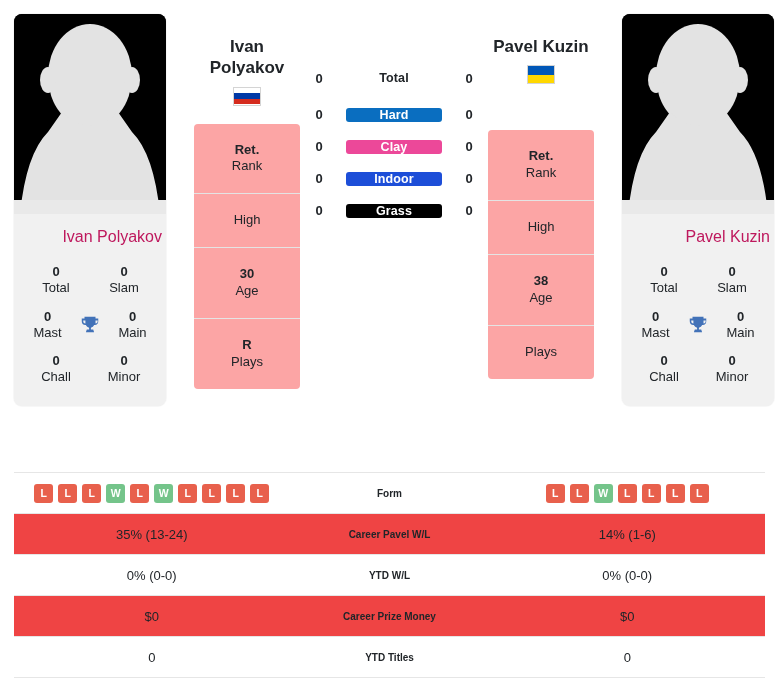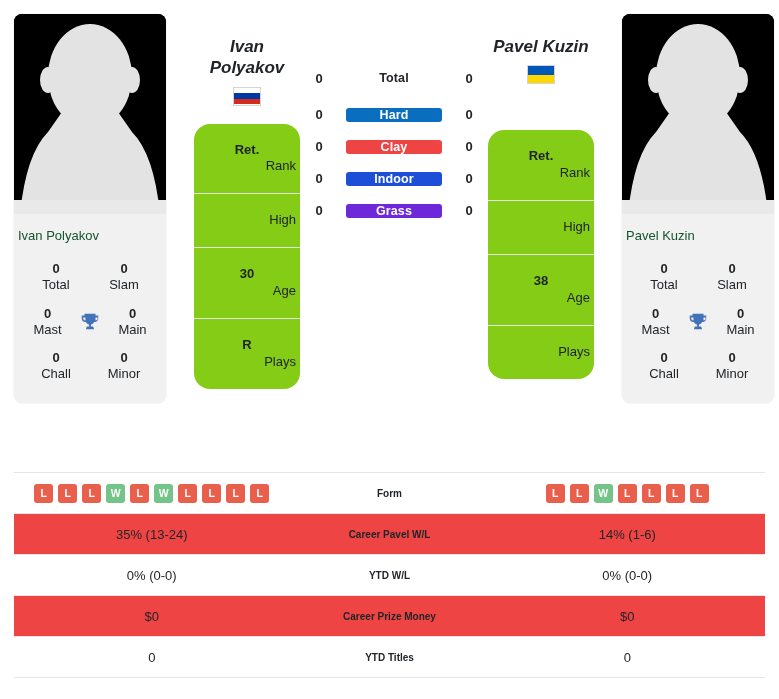--- a/index.html
+++ b/index.html
@@ -34,23 +34,23 @@
   .photo {
     position: relative;
     width: 100%;
     height: 200px;
     background: #000000;
     overflow: hidden;
   }
   .photo svg { display: block; width: 100%; height: 100%; }
 
   .photo-name {
-    text-align: left;
-    font-size: 13px;
-    color: #14532d;
+    text-align: right;
+    font-size: 16px;
+    color: #be185d;
     padding: 14px 4px 12px 4px;
     background: #f1f1f1;
   }
 
   .tw-grid {
     padding: 0 6px 14px 6px;
     background: #f1f1f1;
   }
   .tw-row {
     display: flex;
@@ -92,58 +92,56 @@
   .info-col.left  { margin-left: 22px; }
   .info-col.right { margin-right: 22px; }
 
   .pname {
     text-align: center;
     font-size: 17px;
     font-weight: bold;
     line-height: 1.25;
     color: #212529;
     padding: 22px 0 8px 0;
-    font-style: italic;
   }
   .pname.right { padding-top: 22px; }
 
   .flag-wrap { display: flex; justify-content: center; padding-bottom: 6px; }
   .flag {
     width: 28px;
     height: 19px;
     border: 1px solid #d4d4d4;
     overflow: hidden;
     display: block;
   }
   .flag .stripe { width: 100%; display: block; }
 
   .info-box {
     margin-top: 12px;
-    background: #84cc16;
-    border-radius: 16px;
+    background: #fca5a5;
+    border-radius: 4px;
     overflow: hidden;
   }
   .info-item {
     text-align: center;
     padding: 18px 4px;
     border-bottom: 1px solid #e4e4e4;
     line-height: 1.3;
   }
   .info-item:last-child { border-bottom: none; }
   .info-val {
     display: block;
     font-size: 13px;
     font-weight: bold;
     color: #212529;
   }
   .info-lbl {
     display: block;
     font-size: 13px;
     color: #212529;
-    text-align: right;
   }
 
   
   .surfaces {
     flex: 1 1 auto;
     padding-top: 52px;
     display: flex;
     flex-direction: column;
     gap: 17px;
   }
@@ -321,31 +319,31 @@
         <div class="surf-badge plain">Total</div>
         <div class="surf-score">0</div>
       </div>
       <div class="surf-row">
         <div class="surf-score">0</div>
         <div class="surf-badge" style="background:#0a6ec0">Hard</div>
         <div class="surf-score">0</div>
       </div>
       <div class="surf-row">
         <div class="surf-score">0</div>
-        <div class="surf-badge" style="background:#ef4444">Clay</div>
+        <div class="surf-badge" style="background:#ec4899">Clay</div>
         <div class="surf-score">0</div>
       </div>
       <div class="surf-row">
         <div class="surf-score">0</div>
         <div class="surf-badge" style="background:#1d4ed8">Indoor</div>
         <div class="surf-score">0</div>
       </div>
       <div class="surf-row">
         <div class="surf-score">0</div>
-        <div class="surf-badge" style="background:#6d28d9">Grass</div>
+        <div class="surf-badge" style="background:#000000">Grass</div>
         <div class="surf-score">0</div>
       </div>
     </div>
 
     <div class="info-col right">
       <div class="pname right">Pavel Kuzin</div>
       <div class="flag-wrap">
         <span class="flag">
           <span class="stripe" style="height:50%;background:#0057b7"></span>
           <span class="stripe" style="height:50%;background:#ffd700"></span>

